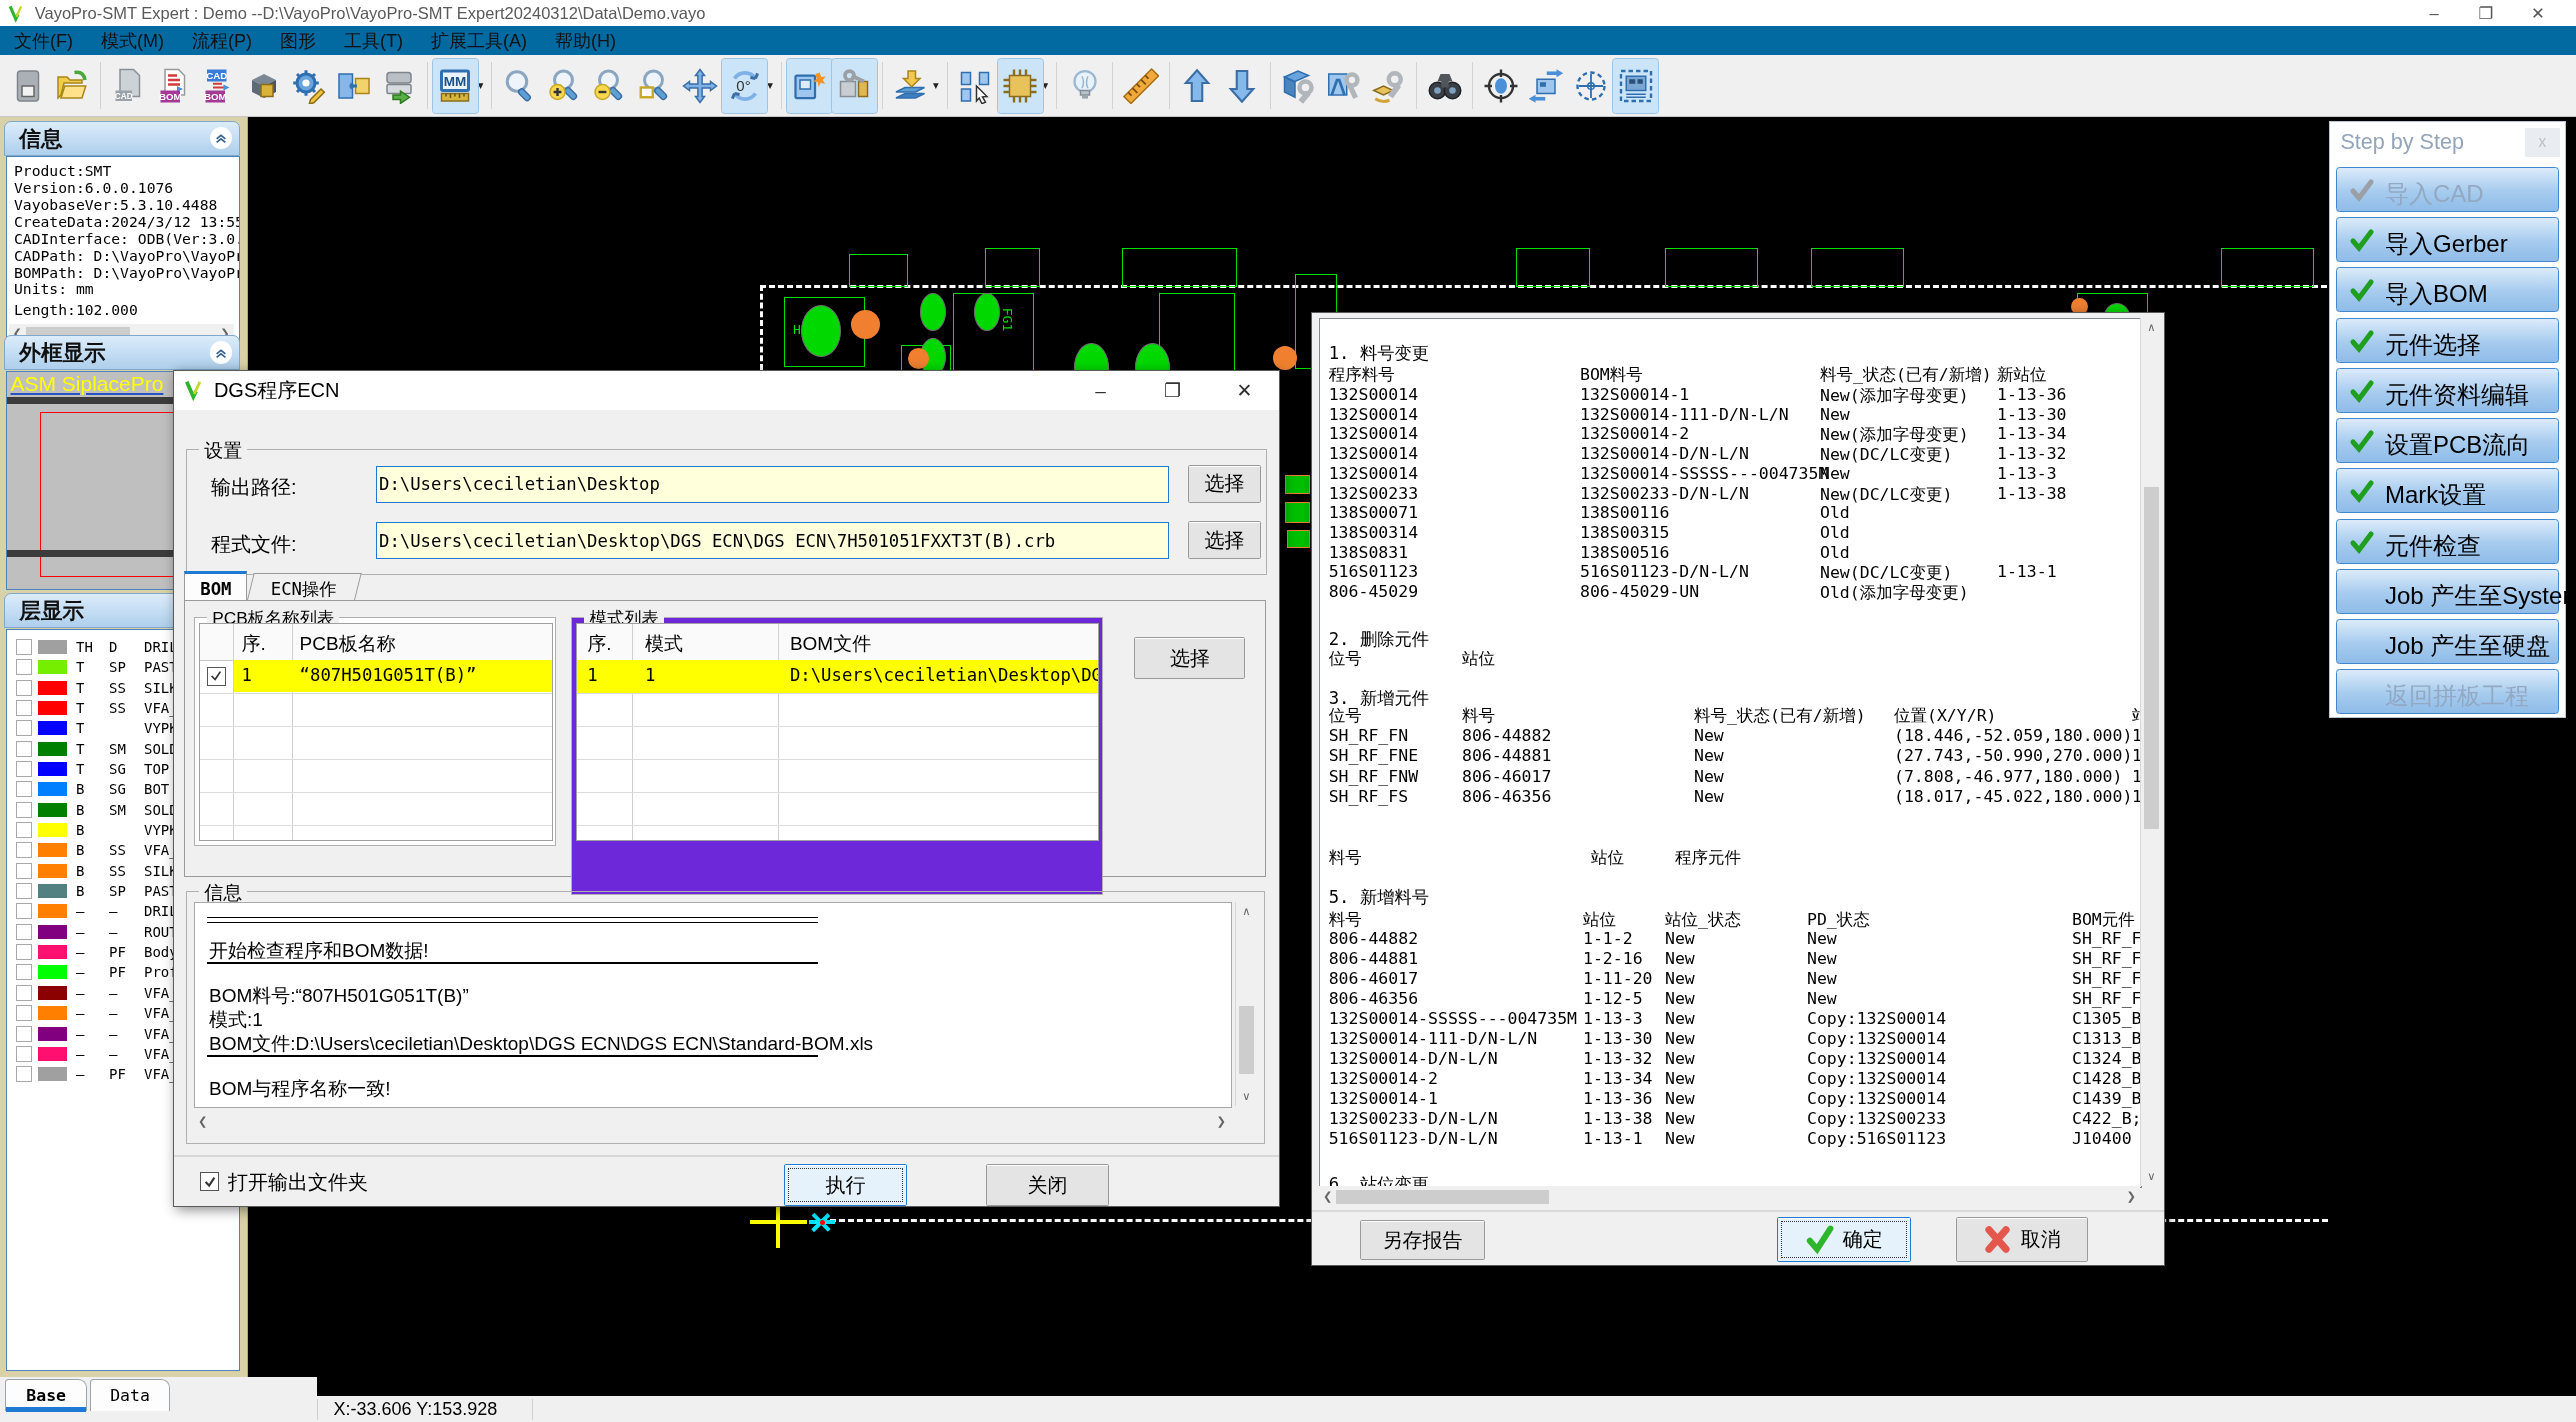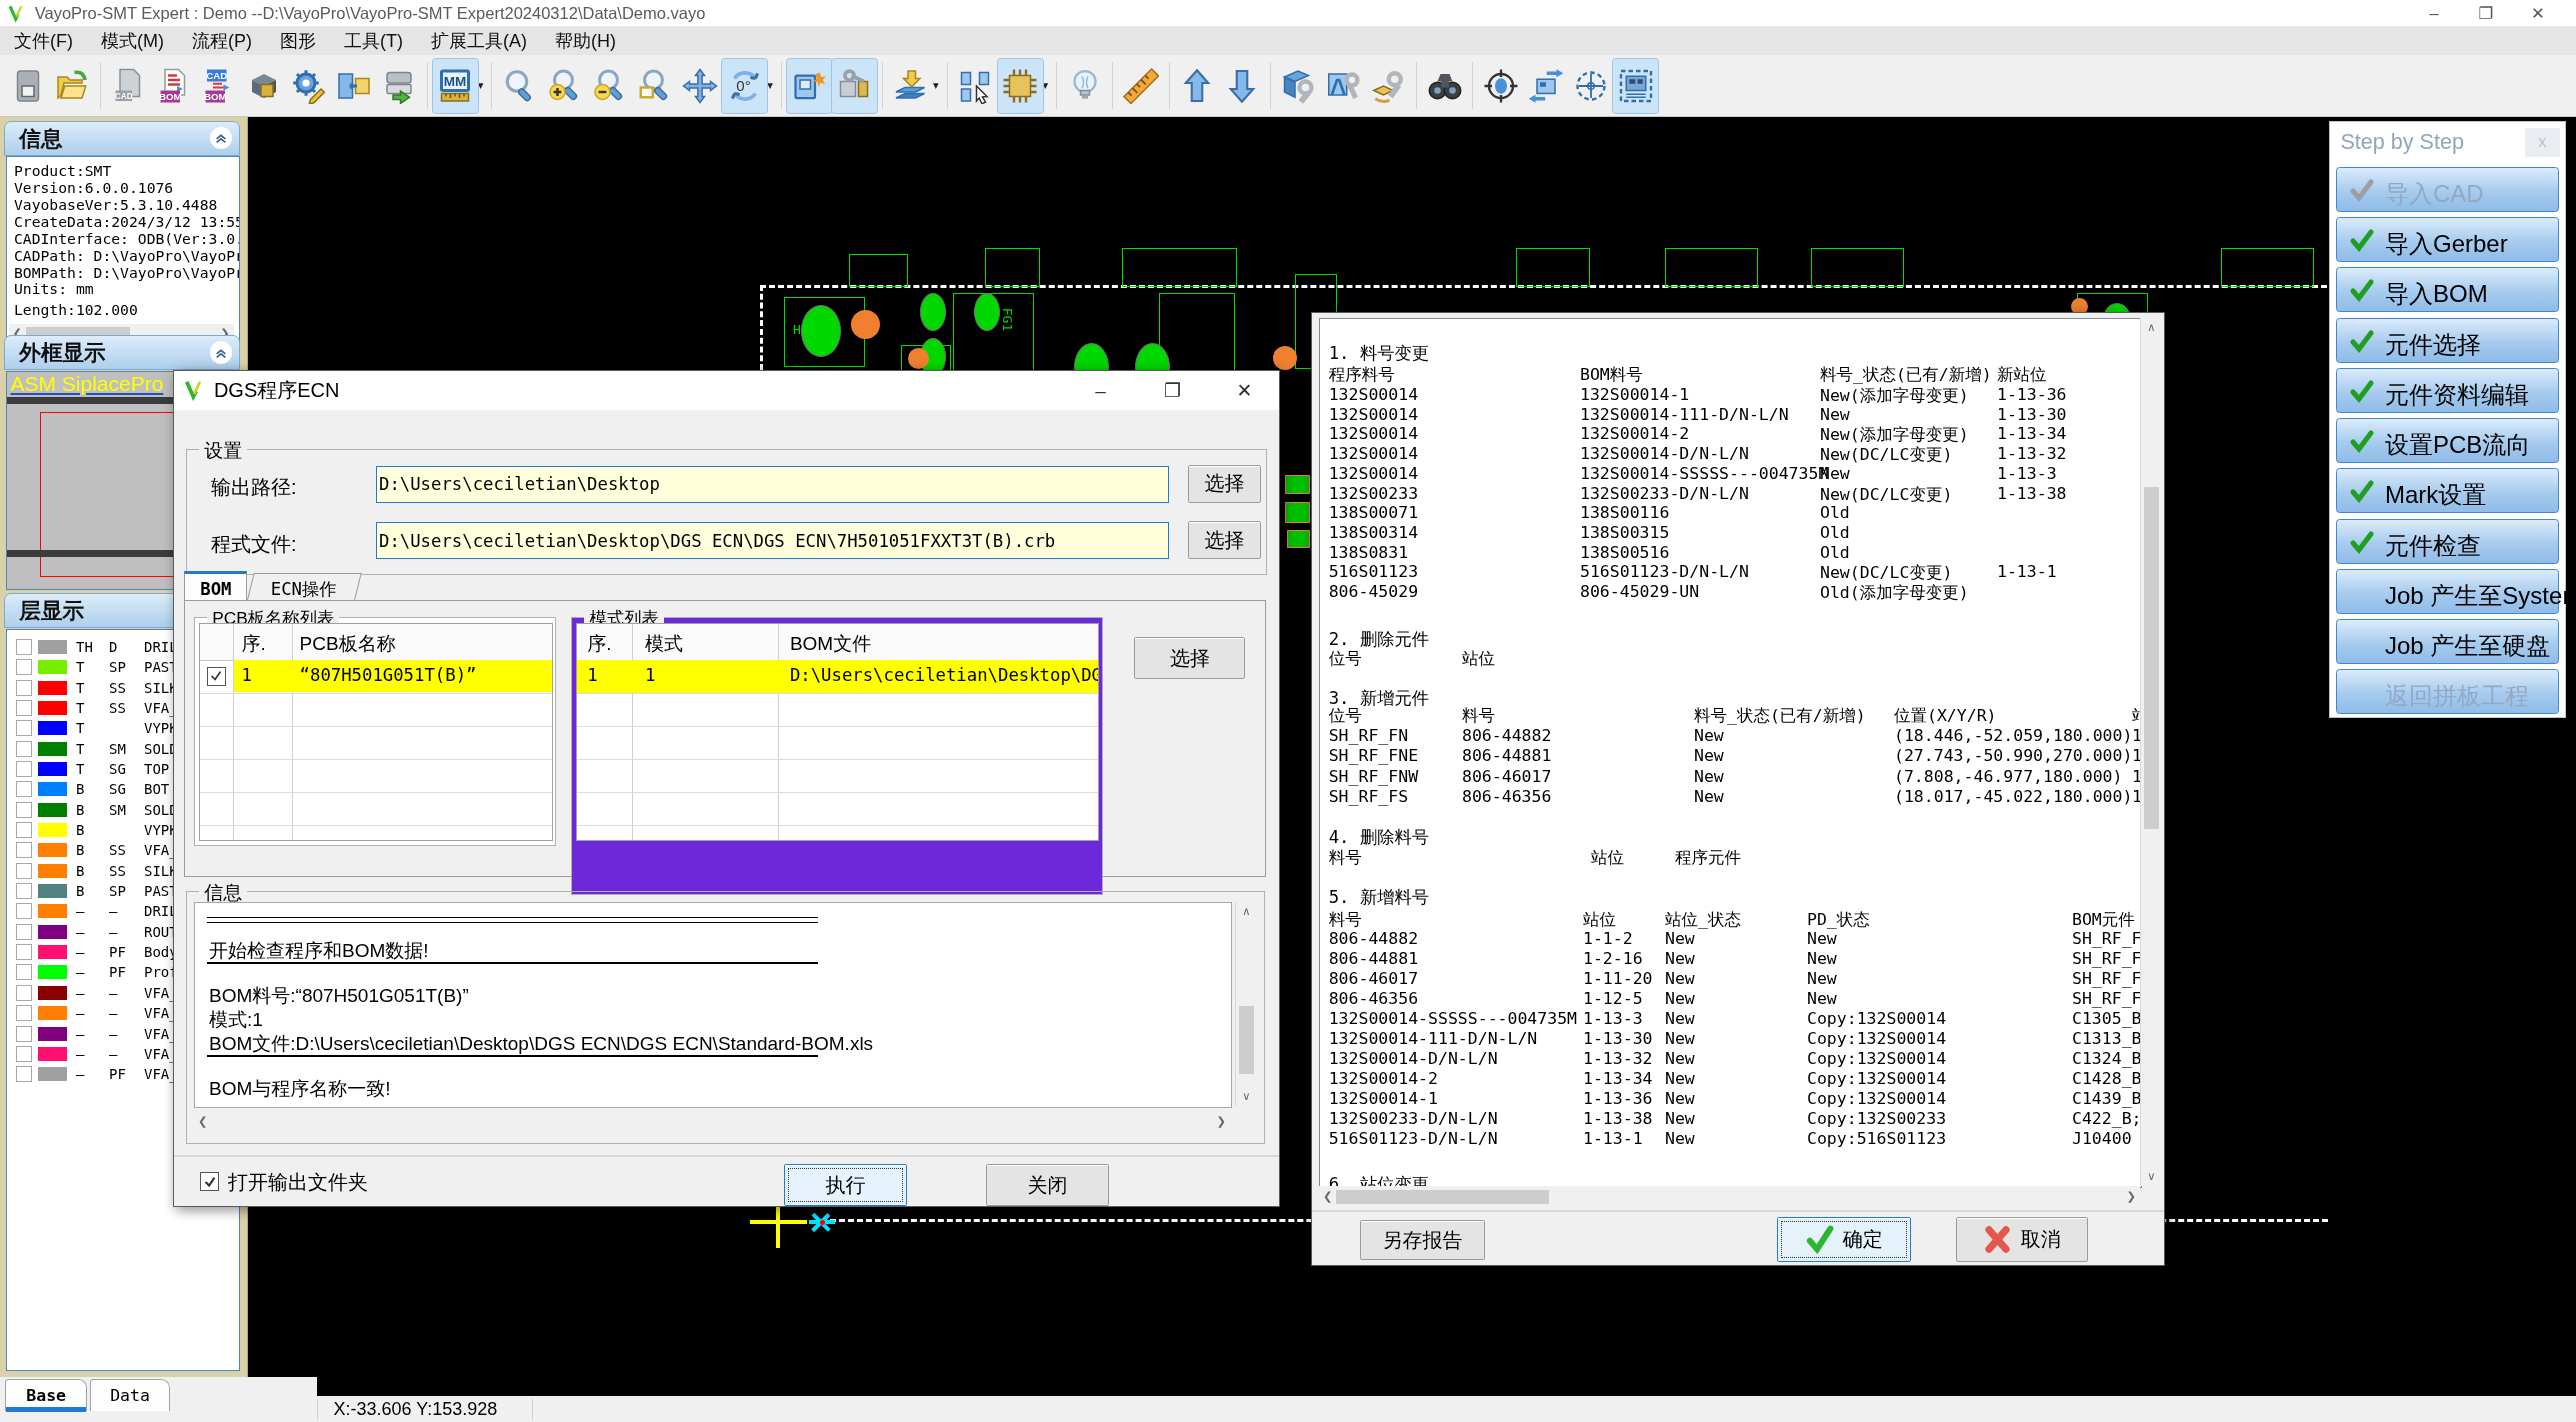--- a/index.html
+++ b/index.html
@@ -3,21 +3,21 @@
 <meta charset="utf-8">
 <style>
   html,body{margin:0;padding:0;background:#888;}
   #root{position:relative;width:2576px;height:1423px;background:#000;overflow:hidden;
         font-family:"Liberation Sans",sans-serif;}
   .abs{position:absolute;}
   
   #titlebar{left:0;top:0;width:2576px;height:26px;background:#fff;display:flex;align-items:center;z-index:10;}
   #titlebar .title{font-size:16.5px;color:#5a5a5a;margin-left:8.7px;}
   .winbtn{width:52px;height:26px;display:flex;align-items:center;justify-content:center;font-size:16.5px;color:#555;}
-  #menubar{left:0;top:26px;width:2576px;height:29px;background:#e5e5e5;display:flex;align-items:center;z-index:10;border-bottom:0.9px solid #e2e2e2;}
+  #menubar{left:0;top:26px;width:2576px;height:29px;background:#0369a1;display:flex;align-items:center;z-index:10;border-bottom:0.9px solid #e2e2e2;}
   .menu-item{font-size:18px;color:#111;padding:0 14px;}
   #toolbar{left:0;top:55px;width:2576px;height:62px;background:#f0f0f0;display:flex;align-items:center;z-index:10;border-bottom:0.9px solid #c8c8c8;padding-left:5.2px;box-sizing:border-box;}
   .tb-btn{width:45px;height:54px;display:flex;align-items:center;justify-content:center;border-radius:2.6px;position:relative;flex:0 0 auto;}
   .tb-btn.active{background:#cbe4f7;outline:0.9px solid #9cc5e6;}
   .tb-btn svg{width:36px;height:36px;}
   .tb-caret{font-size:11.3px;color:#222;margin:0 2.6px 0 0;flex:0 0 auto;}
   .tb-sep{width:0.9px;height:47px;background:#d2d2d2;margin:0 5.2px;flex:0 0 auto;}
   
   #canvas{left:247px;top:117px;width:2329px;height:1279px;background:#000;overflow:hidden;z-index:1;}
   .pcb-rect{position:absolute;border:1.7px solid #00e000;}
@@ -953,23 +953,20 @@
           <span style="left: 574px;">(7.808,-46.977,180.000)</span>
           <span style="left: 812px;">1-11-20</span>
         </div>
         <div class="rline " style="top: 468px;">
           <span style="left: 8.7px;">SH_RF_FS</span>
           <span style="left: 142px;">806-46356</span>
           <span style="left: 374px;">New</span>
           <span style="left: 574px;">(18.017,-45.022,180.000)</span>
           <span style="left: 812px;">1-12-5</span>
         </div>
-        <div class="rline rtitle" style="top: 506px;">
-          <span style="left: 8.7px;">4. 删除料号</span>
-        </div>
         <div class="rline " style="top: 528px;">
           <span style="left: 8.7px;">料号</span>
           <span style="left: 271px;">站位</span>
           <span style="left: 355px;">程序元件</span>
         </div>
         <div class="rline rtitle" style="top: 566px;">
           <span style="left: 8.7px;">5. 新增料号</span>
         </div>
         <div class="rline " style="top: 590px;">
           <span style="left: 8.7px;">料号</span>

